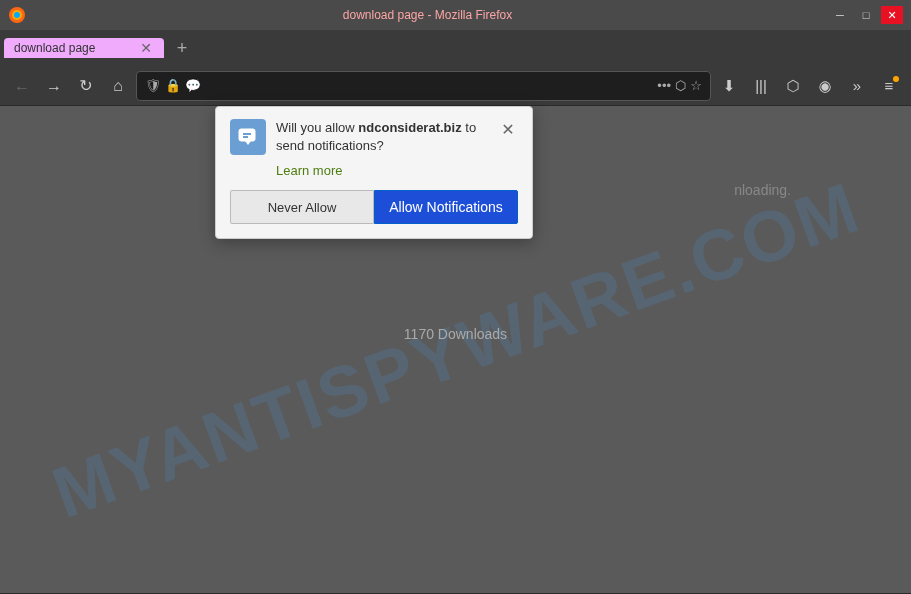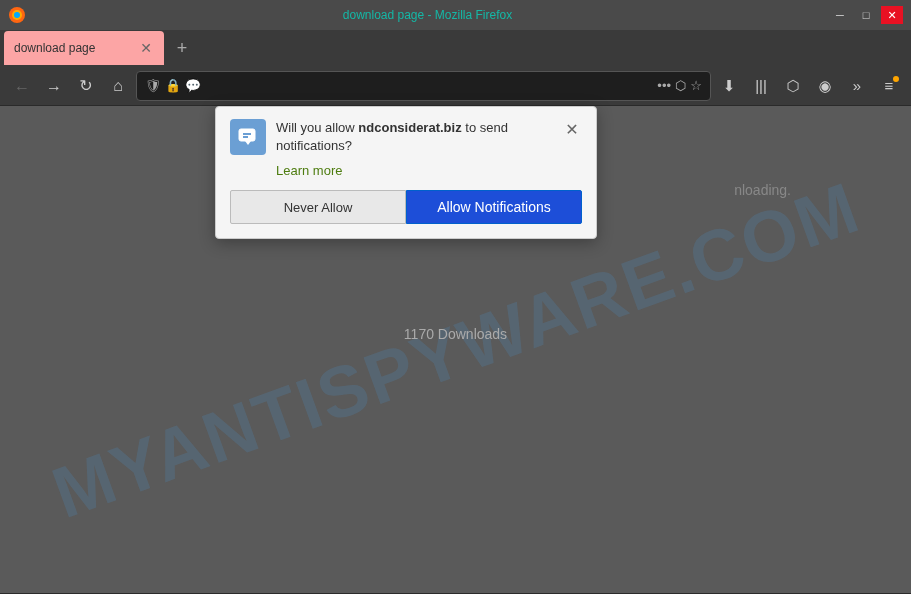--- a/index.html
+++ b/index.html
@@ -22,21 +22,21 @@
       gap: 6px;
     }
     .firefox-logo {
       width: 18px;
       height: 18px;
     }
     .titlebar-center {
       flex: 1;
       text-align: center;
       font-size: 12px;
-      color: #14b8a6;
+      color: #fca5a5;
     }
     .titlebar-controls {
       display: flex;
       gap: 4px;
       align-items: center;
     }
     .titlebar-btn {
       width: 22px;
       height: 18px;
       display: flex;
@@ -57,24 +57,24 @@
       display: flex;
       align-items: center;
       background: #3a3a3a;
       height: 36px;
       padding: 0 4px;
       gap: 4px;
     }
     .tab {
       display: flex;
       align-items: center;
-      background: #fca5a5;
+      background: #f0abfc;
       border-radius: 4px 4px 0 0;
       padding: 0 10px;
-      height: 34px;
+      height: 20px;
       min-width: 160px;
       max-width: 220px;
       gap: 6px;
       position: relative;
     }
     .tab-title {
       font-size: 12px;
       color: #333;
       flex: 1;
       white-space: nowrap;
@@ -219,21 +219,21 @@
       transform: translateX(-50%);
       color: #aaa;
       font-size: 14px;
     }
 
     
     .notification-popup {
       position: absolute;
       top: 0px;
       left: 215px;
-      width: 382px;
+      width: 318px;
       background: #f5f5f5;
       border: 1px solid #ccc;
       border-radius: 4px;
       box-shadow: 0 4px 16px rgba(0,0,0,0.3);
       z-index: 100;
       padding: 12px 14px 14px 14px;
     }
 
     .popup-header {
       display: flex;

